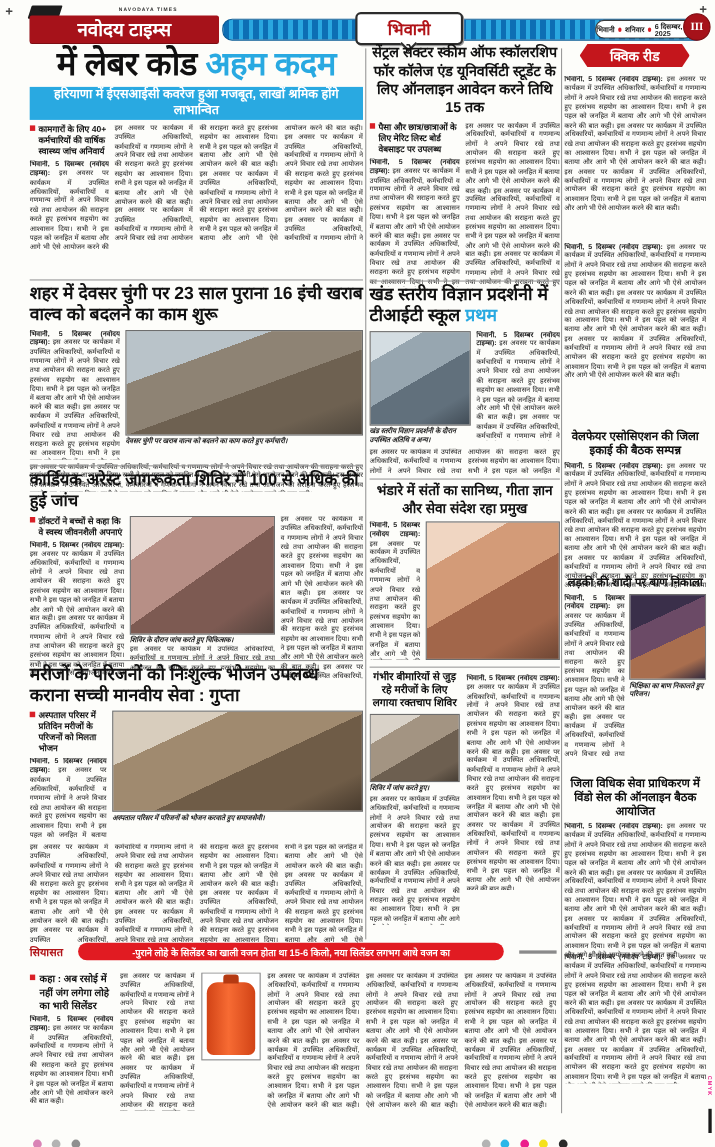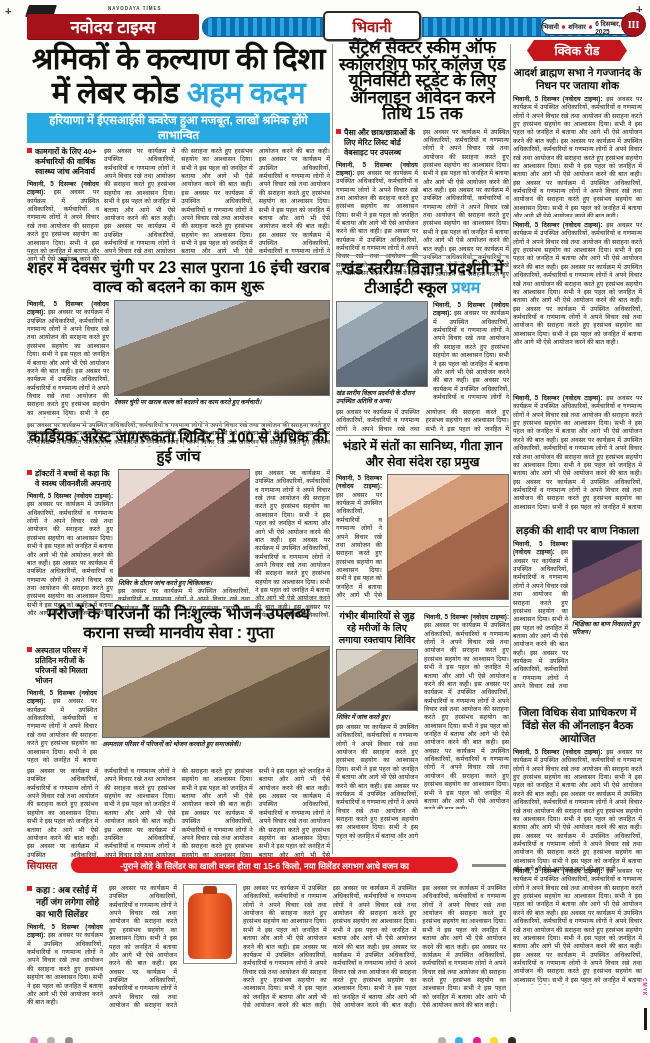--- a/index.html
+++ b/index.html
@@ -23,21 +23,21 @@
   .red-dot{width:4px;height:4px;border-radius:50%;background:#d92027;display:inline-block}
   .page-circle{background:#a6121a;border:1.5px solid #7c0d12;border-radius:50%;color:#fff;display:flex;
                align-items:center;justify-content:center;font:800 10px "Liberation Serif",serif}
   
   .vsep{width:1px;background:#9a9a9a}
   .hrule{height:1px;background:#9a9a9a}
   
   .h-lead{font:800 30px/34px "Liberation Sans",sans-serif;color:#101010;text-align:center;letter-spacing:-.5px}
   .accent{color:#29a9e1}
   .subbar{background:#29a9e1;color:#fff;font:700 11.5px/15px "Liberation Sans",sans-serif;text-align:center}
-  .h-sec{font:800 16px/19px "Liberation Sans",sans-serif;color:#101010;text-align:center}
+  .h-sec{font:800 16px/19px "Liberation Sans",sans-serif;color:#101010;}
   .h-sec-sm{font:800 12.5px/15.5px "Liberation Sans",sans-serif;color:#101010;text-align:center}
   .h-mini{font:800 9.5px/12px "Liberation Sans",sans-serif;color:#101010;text-align:center}
   .h-qr{font:800 10.5px/13px "Liberation Sans",sans-serif;color:#101010;text-align:center}
   
   .body-txt{font-size:6.3px;line-height:1.33;text-align:justify;color:#222;overflow:hidden}
   .body-txt b{font-size:6.3px}
   .cols2{column-count:2;column-gap:6px}
   .cols3{column-count:3;column-gap:6px}
   .cols4{column-count:4;column-gap:6px}
   .bullet-head{font:700 7.8px/10px "Liberation Sans",sans-serif;color:#141414;position:relative;padding-left:8px}
@@ -91,21 +91,20 @@
     <span class="red-dot"></span>
   <span>6 दिसम्बर, 2025</span>
 </div>
 <div class="abs page-circle" style="left:621px;top:12px;width:23px;height:23px">III</div>
 
 <div class="abs vsep" style="left:332px;top:44px;height:810px"></div>
 <div class="abs vsep" style="left:510px;top:44px;height:968px"></div>
 
 <div class="abs" style="left:27px;top:42px;width:303px">
   <div class="h-lead">
-    <div><span>श्रमिकों के कल्याण की दिशा</span></div>
     <div><span>में लेबर कोड</span>
       <span class="accent">अहम कदम</span></div>
   </div>
   <div class="subbar" style="margin-top:3px">हरियाणा में ईएसआईसी कवरेज हुआ मजबूत, लाखों श्रमिक होंगे लाभान्वित</div>
   <div style="display:flex;gap:5px;margin-top:4px;height:115px;overflow:hidden">
     <div style="width:72px">
       <div class="bullet-head">कामगारों के लिए 40+ कर्मचारियों की वार्षिक स्वास्थ्य जांच अनिवार्य</div>
       <p class="body-txt" style="margin:3px 0 0"><b>भिवानी, 5 दिसम्बर (नवोदय टाइम्स):</b> <span>इस अवसर पर कार्यक्रम में उपस्थित अधिकारियों, कर्मचारियों व गणमान्य लोगों ने अपने विचार रखे तथा आयोजन की सराहना करते हुए हरसंभव सहयोग का आश्वासन दिया। सभी ने इस पहल को जनहित में बताया और आगे भी ऐसे आयोजन करने की बात कही।</span></p>
     </div>
     <div style="flex:1" class="body-txt cols3">इस अवसर पर कार्यक्रम में उपस्थित अधिकारियों, कर्मचारियों व गणमान्य लोगों ने अपने विचार रखे तथा आयोजन की सराहना करते हुए हरसंभव सहयोग का आश्वासन दिया। सभी ने इस पहल को जनहित में बताया और आगे भी ऐसे आयोजन करने की बात कही। इस अवसर पर कार्यक्रम में उपस्थित अधिकारियों, कर्मचारियों व गणमान्य लोगों ने अपने विचार रखे तथा आयोजन की सराहना करते हुए हरसंभव सहयोग का आश्वासन दिया। सभी ने इस पहल को जनहित में बताया और आगे भी ऐसे आयोजन करने की बात कही। इस अवसर पर कार्यक्रम में उपस्थित अधिकारियों, कर्मचारियों व गणमान्य लोगों ने अपने विचार रखे तथा आयोजन की सराहना करते हुए हरसंभव सहयोग का आश्वासन दिया। सभी ने इस पहल को जनहित में बताया और आगे भी ऐसे आयोजन करने की बात कही। इस अवसर पर कार्यक्रम में उपस्थित अधिकारियों, कर्मचारियों व गणमान्य लोगों ने अपने विचार रखे तथा आयोजन की सराहना करते हुए हरसंभव सहयोग का आश्वासन दिया। सभी ने इस पहल को जनहित में बताया और आगे भी ऐसे आयोजन करने की बात कही। इस अवसर पर कार्यक्रम में उपस्थित अधिकारियों, कर्मचारियों व गणमान्य लोगों ने अपने विचार रखे तथा आयोजन की सराहना करते हुए हरसंभव सहयोग का आश्वासन दिया। सभी ने इस पहल को जनहित में बताया और आगे भी ऐसे आयोजन करने की बात कही।</div>
@@ -152,21 +151,21 @@
     </div>
     <div style="flex:1">
       <div class="photo ph-food" style="width:100%;height:92px"></div>
       <div class="caption">अस्पताल परिसर में परिजनों को भोजन करवाते हुए समाजसेवी।</div>
     </div>
   </div>
   <div class="body-txt cols4" style="height:95px;margin-top:4px">इस अवसर पर कार्यक्रम में उपस्थित अधिकारियों, कर्मचारियों व गणमान्य लोगों ने अपने विचार रखे तथा आयोजन की सराहना करते हुए हरसंभव सहयोग का आश्वासन दिया। सभी ने इस पहल को जनहित में बताया और आगे भी ऐसे आयोजन करने की बात कही। इस अवसर पर कार्यक्रम में उपस्थित अधिकारियों, कर्मचारियों व गणमान्य लोगों ने अपने विचार रखे तथा आयोजन की सराहना करते हुए हरसंभव सहयोग का आश्वासन दिया। सभी ने इस पहल को जनहित में बताया और आगे भी ऐसे आयोजन करने की बात कही। इस अवसर पर कार्यक्रम में उपस्थित अधिकारियों, कर्मचारियों व गणमान्य लोगों ने अपने विचार रखे तथा आयोजन की सराहना करते हुए हरसंभव सहयोग का आश्वासन दिया। सभी ने इस पहल को जनहित में बताया और आगे भी ऐसे आयोजन करने की बात कही। इस अवसर पर कार्यक्रम में उपस्थित अधिकारियों, कर्मचारियों व गणमान्य लोगों ने अपने विचार रखे तथा आयोजन की सराहना करते हुए हरसंभव सहयोग का आश्वासन दिया। सभी ने इस पहल को जनहित में बताया और आगे भी ऐसे आयोजन करने की बात कही। इस अवसर पर कार्यक्रम में उपस्थित अधिकारियों, कर्मचारियों व गणमान्य लोगों ने अपने विचार रखे तथा आयोजन की सराहना करते हुए हरसंभव सहयोग का आश्वासन दिया। सभी ने इस पहल को जनहित में बताया और आगे भी ऐसे आयोजन करने की बात कही। इस अवसर पर कार्यक्रम में उपस्थित अधिकारियों, कर्मचारियों व गणमान्य लोगों ने अपने विचार रखे तथा आयोजन की सराहना करते हुए हरसंभव सहयोग का आश्वासन दिया। सभी ने इस पहल को जनहित में बताया और आगे भी ऐसे आयोजन करने की बात कही। इस अवसर पर कार्यक्रम में उपस्थित अधिकारियों, कर्मचारियों व गणमान्य लोगों ने अपने विचार रखे तथा आयोजन की सराहना करते हुए हरसंभव सहयोग का आश्वासन दिया। सभी ने इस पहल को जनहित में बताया और आगे भी ऐसे आयोजन करने की बात कही।</div>
 </div>
 
 <div class="abs" style="left:336px;top:40px;width:173px">
-  <div class="h-sec-sm" style="font-size:17px;line-height:16.5px">सेंट्रल सेक्टर स्कीम ऑफ स्कॉलरशिप फॉर कॉलेज एंड यूनिवर्सिटी स्टूडेंट के लिए ऑनलाइन आवेदन करने तिथि 15 तक</div>
+  <div class="h-sec-sm" style="font-size:13px;line-height:16.5px">सेंट्रल सेक्टर स्कीम ऑफ स्कॉलरशिप फॉर कॉलेज एंड यूनिवर्सिटी स्टूडेंट के लिए ऑनलाइन आवेदन करने तिथि 15 तक</div>
   <div style="display:flex;gap:5px;margin-top:5px;height:150px;overflow:hidden">
     <div style="width:82px">
       <div class="bullet-head">पैसा और छात्र/छात्राओं के लिए मेरिट लिस्ट बोर्ड वेबसाइट पर उपलब्ध</div>
       <p class="body-txt" style="margin:3px 0 0"><b>भिवानी, 5 दिसम्बर (नवोदय टाइम्स):</b> <span>इस अवसर पर कार्यक्रम में उपस्थित अधिकारियों, कर्मचारियों व गणमान्य लोगों ने अपने विचार रखे तथा आयोजन की सराहना करते हुए हरसंभव सहयोग का आश्वासन दिया। सभी ने इस पहल को जनहित में बताया और आगे भी ऐसे आयोजन करने की बात कही। इस अवसर पर कार्यक्रम में उपस्थित अधिकारियों, कर्मचारियों व गणमान्य लोगों ने अपने विचार रखे तथा आयोजन की सराहना करते हुए हरसंभव सहयोग का आश्वासन दिया। सभी ने इस पहल को जनहित में बताया और आगे भी ऐसे आयोजन करने की बात कही।</span></p>
     </div>
     <div style="flex:1" class="body-txt">इस अवसर पर कार्यक्रम में उपस्थित अधिकारियों, कर्मचारियों व गणमान्य लोगों ने अपने विचार रखे तथा आयोजन की सराहना करते हुए हरसंभव सहयोग का आश्वासन दिया। सभी ने इस पहल को जनहित में बताया और आगे भी ऐसे आयोजन करने की बात कही। इस अवसर पर कार्यक्रम में उपस्थित अधिकारियों, कर्मचारियों व गणमान्य लोगों ने अपने विचार रखे तथा आयोजन की सराहना करते हुए हरसंभव सहयोग का आश्वासन दिया। सभी ने इस पहल को जनहित में बताया और आगे भी ऐसे आयोजन करने की बात कही। इस अवसर पर कार्यक्रम में उपस्थित अधिकारियों, कर्मचारियों व गणमान्य लोगों ने अपने विचार रखे तथा आयोजन की सराहना करते हुए हरसंभव सहयोग का आश्वासन दिया। सभी ने इस पहल को जनहित में बताया और आगे भी ऐसे आयोजन करने की बात कही।</div>
   </div>
 </div>
 <div class="abs hrule" style="left:336px;top:255px;width:173px"></div>
 
@@ -203,29 +202,29 @@
     <div class="body-txt" style="height:118px;margin-top:2px">इस अवसर पर कार्यक्रम में उपस्थित अधिकारियों, कर्मचारियों व गणमान्य लोगों ने अपने विचार रखे तथा आयोजन की सराहना करते हुए हरसंभव सहयोग का आश्वासन दिया। सभी ने इस पहल को जनहित में बताया और आगे भी ऐसे आयोजन करने की बात कही। इस अवसर पर कार्यक्रम में उपस्थित अधिकारियों, कर्मचारियों व गणमान्य लोगों ने अपने विचार रखे तथा आयोजन की सराहना करते हुए हरसंभव सहयोग का आश्वासन दिया। सभी ने इस पहल को जनहित में बताया और आगे भी ऐसे आयोजन करने की बात कही।</div>
   </div>
   <div style="flex:1">
     <p class="body-txt" style="margin:3px 0 0;height:196px"><b>भिवानी, 5 दिसम्बर (नवोदय टाइम्स):</b> <span>इस अवसर पर कार्यक्रम में उपस्थित अधिकारियों, कर्मचारियों व गणमान्य लोगों ने अपने विचार रखे तथा आयोजन की सराहना करते हुए हरसंभव सहयोग का आश्वासन दिया। सभी ने इस पहल को जनहित में बताया और आगे भी ऐसे आयोजन करने की बात कही। इस अवसर पर कार्यक्रम में उपस्थित अधिकारियों, कर्मचारियों व गणमान्य लोगों ने अपने विचार रखे तथा आयोजन की सराहना करते हुए हरसंभव सहयोग का आश्वासन दिया। सभी ने इस पहल को जनहित में बताया और आगे भी ऐसे आयोजन करने की बात कही। इस अवसर पर कार्यक्रम में उपस्थित अधिकारियों, कर्मचारियों व गणमान्य लोगों ने अपने विचार रखे तथा आयोजन की सराहना करते हुए हरसंभव सहयोग का आश्वासन दिया। सभी ने इस पहल को जनहित में बताया और आगे भी ऐसे आयोजन करने की बात कही।</span></p>
   </div>
 </div>
 
 <div class="abs ribbon" style="left:527px;top:40px;width:100px;height:21px">क्विक रीड</div>
 
 <div class="abs" style="left:513px;top:66px;width:129px">
-  <div class="h-qr">आदर्श ब्राह्मण सभा ने गज्जानंद के निधन पर जताया शोक</div>
   <p class="body-txt" style="margin:3px 0 0;height:122px"><b>भिवानी, 5 दिसम्बर (नवोदय टाइम्स):</b> <span>इस अवसर पर कार्यक्रम में उपस्थित अधिकारियों, कर्मचारियों व गणमान्य लोगों ने अपने विचार रखे तथा आयोजन की सराहना करते हुए हरसंभव सहयोग का आश्वासन दिया। सभी ने इस पहल को जनहित में बताया और आगे भी ऐसे आयोजन करने की बात कही। इस अवसर पर कार्यक्रम में उपस्थित अधिकारियों, कर्मचारियों व गणमान्य लोगों ने अपने विचार रखे तथा आयोजन की सराहना करते हुए हरसंभव सहयोग का आश्वासन दिया। सभी ने इस पहल को जनहित में बताया और आगे भी ऐसे आयोजन करने की बात कही। इस अवसर पर कार्यक्रम में उपस्थित अधिकारियों, कर्मचारियों व गणमान्य लोगों ने अपने विचार रखे तथा आयोजन की सराहना करते हुए हरसंभव सहयोग का आश्वासन दिया। सभी ने इस पहल को जनहित में बताया और आगे भी ऐसे आयोजन करने की बात कही।</span></p>
 </div>
 
 <div class="abs" style="left:513px;top:218px;width:129px">
   <p class="body-txt" style="margin:3px 0 0;height:136px"><b>भिवानी, 5 दिसम्बर (नवोदय टाइम्स):</b> <span>इस अवसर पर कार्यक्रम में उपस्थित अधिकारियों, कर्मचारियों व गणमान्य लोगों ने अपने विचार रखे तथा आयोजन की सराहना करते हुए हरसंभव सहयोग का आश्वासन दिया। सभी ने इस पहल को जनहित में बताया और आगे भी ऐसे आयोजन करने की बात कही। इस अवसर पर कार्यक्रम में उपस्थित अधिकारियों, कर्मचारियों व गणमान्य लोगों ने अपने विचार रखे तथा आयोजन की सराहना करते हुए हरसंभव सहयोग का आश्वासन दिया। सभी ने इस पहल को जनहित में बताया और आगे भी ऐसे आयोजन करने की बात कही। इस अवसर पर कार्यक्रम में उपस्थित अधिकारियों, कर्मचारियों व गणमान्य लोगों ने अपने विचार रखे तथा आयोजन की सराहना करते हुए हरसंभव सहयोग का आश्वासन दिया। सभी ने इस पहल को जनहित में बताया और आगे भी ऐसे आयोजन करने की बात कही।</span></p>
 </div>
 
 <div class="abs" style="left:513px;top:391px;width:129px">
+  <div class="h-qr">वेलफेयर एसोसिएशन की जिला इकाई की बैठक सम्पन्न</div>
   <p class="body-txt" style="margin:3px 0 0;height:116px"><b>भिवानी, 5 दिसम्बर (नवोदय टाइम्स):</b> <span>इस अवसर पर कार्यक्रम में उपस्थित अधिकारियों, कर्मचारियों व गणमान्य लोगों ने अपने विचार रखे तथा आयोजन की सराहना करते हुए हरसंभव सहयोग का आश्वासन दिया। सभी ने इस पहल को जनहित में बताया और आगे भी ऐसे आयोजन करने की बात कही। इस अवसर पर कार्यक्रम में उपस्थित अधिकारियों, कर्मचारियों व गणमान्य लोगों ने अपने विचार रखे तथा आयोजन की सराहना करते हुए हरसंभव सहयोग का आश्वासन दिया। सभी ने इस पहल को जनहित में बताया और आगे भी ऐसे आयोजन करने की बात कही। इस अवसर पर कार्यक्रम में उपस्थित अधिकारियों, कर्मचारियों व गणमान्य लोगों ने अपने विचार रखे तथा आयोजन की सराहना करते हुए हरसंभव सहयोग का आश्वासन दिया। सभी ने इस पहल को जनहित में बताया और आगे भी ऐसे आयोजन करने की बात कही।</span></p>
 </div>
 
 <div class="abs" style="left:513px;top:524px;width:129px">
   <div class="h-qr">लड़की की शादी पर बाण निकाला</div>
   <div style="height:148px;overflow:hidden;margin-top:3px">
     <div style="float:right;width:70px;margin:0 0 2px 4px">
       <div class="photo ph-wed" style="width:100%;height:78px"></div>
       <div class="caption">भिक्षिका का बाण निकालते हुए परिजन।</div>
     </div>

